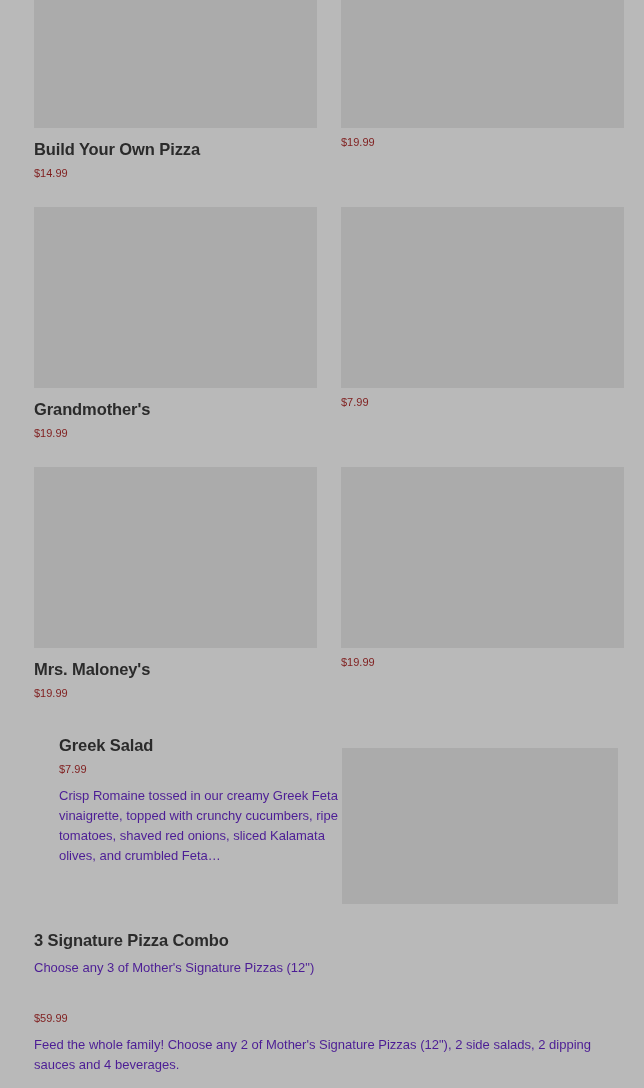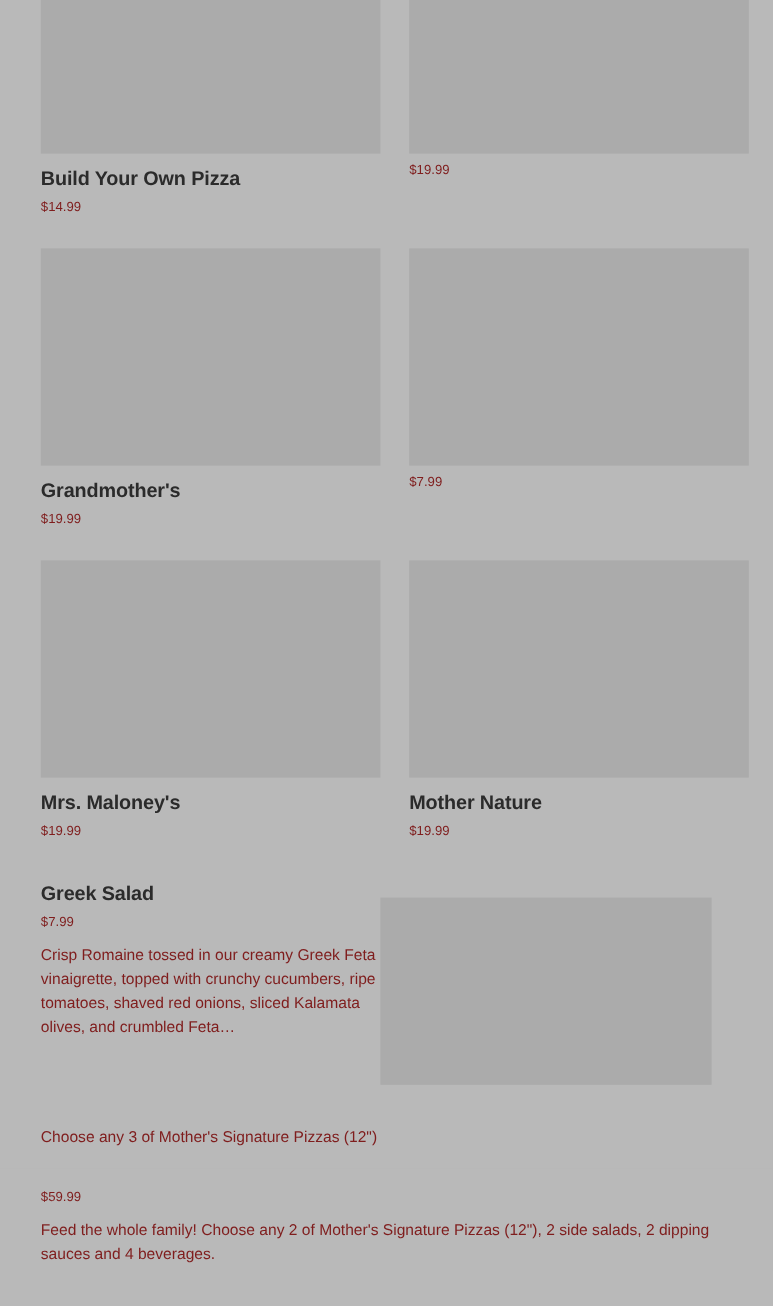--- a/index.html
+++ b/index.html
@@ -64,32 +64,33 @@
     font-size: 11px;
     font-weight: 400;
     color: #7f1d1d;
     line-height: 18px;
     margin-top: 5px;
   }
 
   .card-desc {
     font-size: 13px;
     font-weight: 400;
-    color: #7f1d1d;
+    color: #4c1d95;
     line-height: 20px;
     margin-top: 8px;
     max-width: 300px;
   }
 
   
   .split-row {
     display: grid;
     grid-template-columns: 283px 283px;
     align-items: start;
     padding-top: 8px;
+    margin-left: 25px;
   }
 
   .split-row .split-thumb {
     width: 276px;
     height: 156px;
     background: #ababab;
     margin-top: 13px;
   }
 
   .split-text .card-title { margin-top: 0; }
@@ -145,39 +146,39 @@
   <div class="card-grid">
 
     <div class="menu-card">
       <div class="card-thumb"></div>
       <div class="card-title">Mrs. Maloney's</div>
       <div class="card-price">$19.99</div>
     </div>
 
     <div class="menu-card">
       <div class="card-thumb"></div>
-      <div class="card-title">Mother Nature</div>
       <div class="card-price">$19.99</div>
     </div>
 
   </div>
 
   <div class="split-row">
 
     <div class="split-text">
       <div class="card-title">Greek Salad</div>
       <div class="card-price">$7.99</div>
       <div class="card-desc">Crisp Romaine tossed in our creamy Greek Feta vinaigrette, topped with crunchy cucumbers, ripe tomatoes, shaved red onions, sliced Kalamata olives, and crumbled Feta…</div>
     </div>
 
     <div class="split-thumb"></div>
 
   </div>
 
   <div class="wide-row">
+    <div class="card-title">3 Signature Pizza Combo</div>
     <div class="card-desc">Choose any 3 of Mother's Signature Pizzas (12")</div>
   </div>
 
   <div class="wide-row">
     <div class="card-price">$59.99</div>
     <div class="card-desc">Feed the whole family! Choose any 2 of Mother's Signature Pizzas (12"), 2 side salads, 2 dipping sauces and 4 beverages.</div>
   </div>
 
 </div>
 

